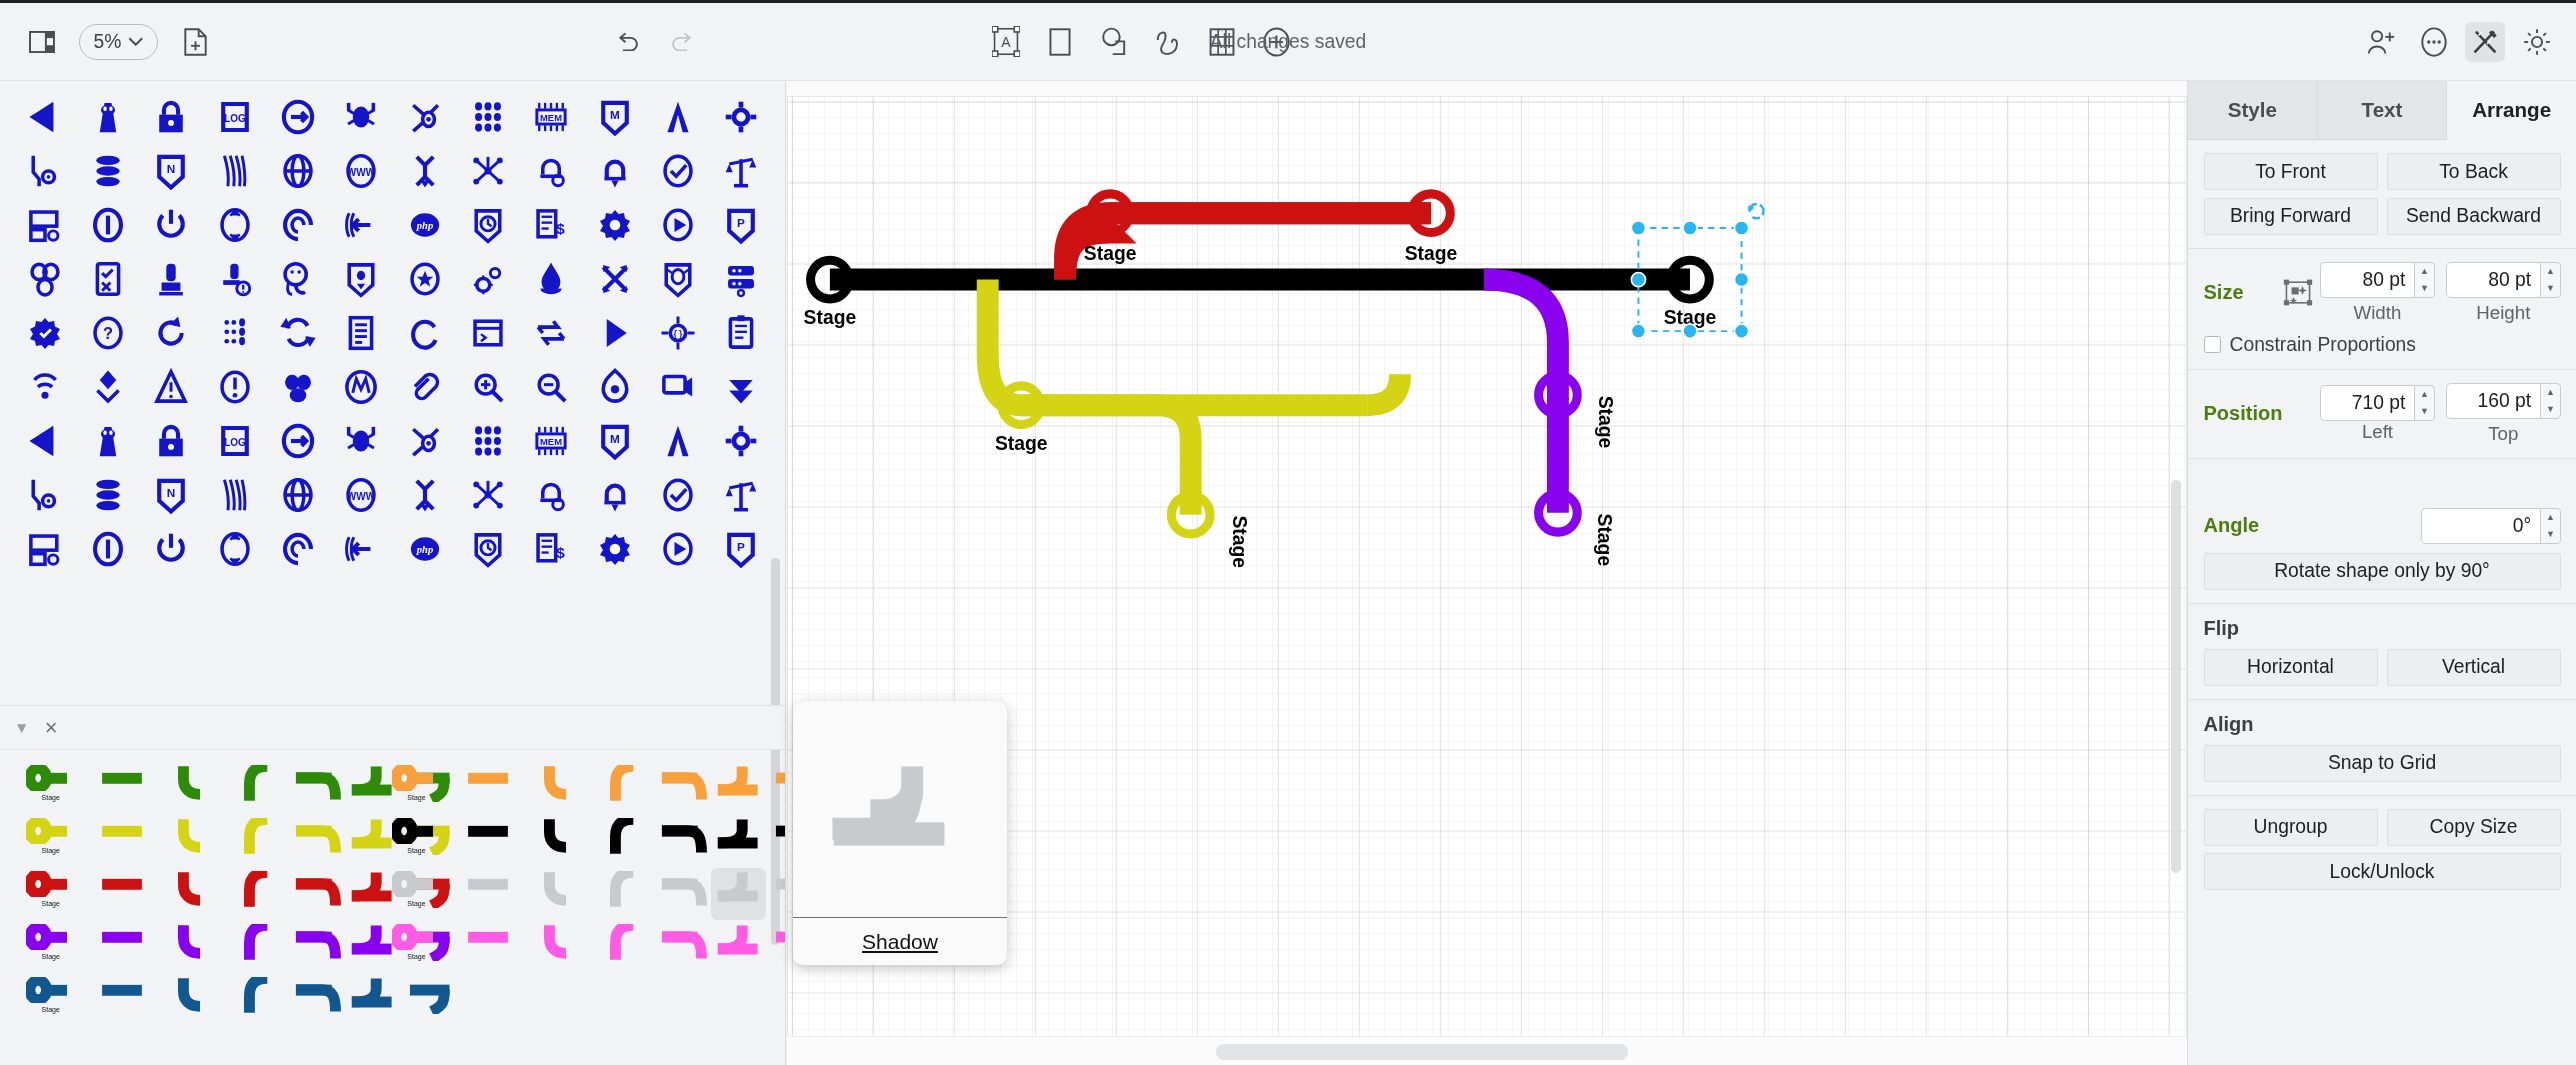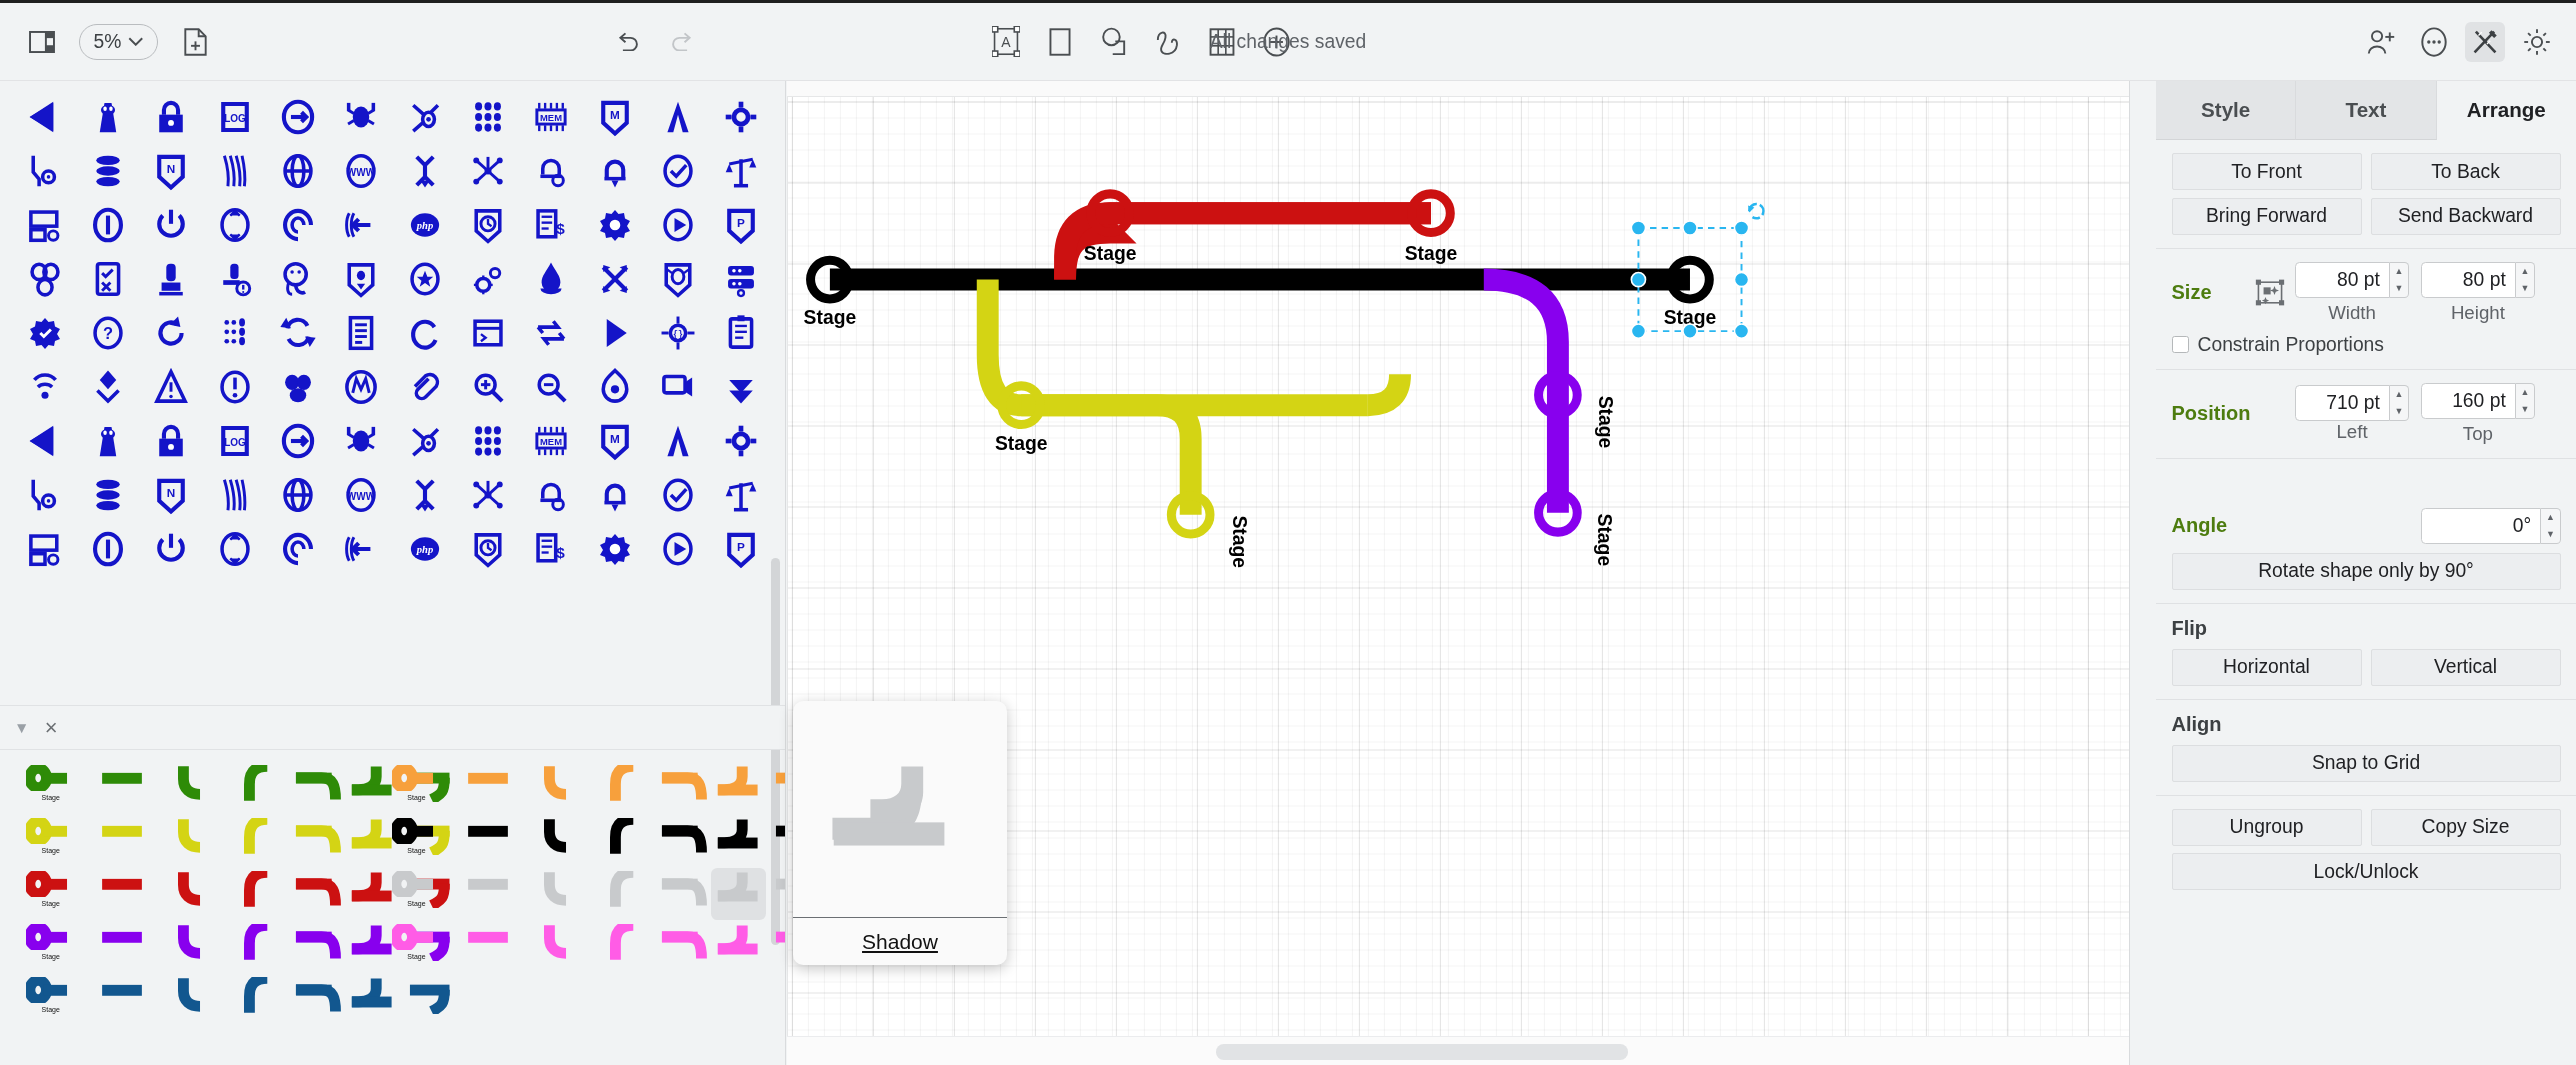--- a/index.html
+++ b/index.html
@@ -125,22 +125,22 @@
   }
   #previewArt { flex: 1; display:flex; align-items:center; justify-content:center; }
   #previewLabel {
     height: 48px; border-top: 0.6px solid #6b6f73;
     display:flex; align-items:center; justify-content:center;
     font-size: 21px; color: #111; text-decoration: underline;
   }
 
   
   #rightpanel {
-    position: absolute; right: 0; top: 81px; width: 447px; height: 985px;
-    background: #f1f3f4; border-left: 0.6px solid #d9dbdd; padding-left: 26px;
+    position: absolute; right: 0; top: 81px; width: 389px; height: 985px;
+    background: #f1f3f4; border-left: 0.6px solid #d9dbdd;
   }
   #fmtTabs { display: flex; height: 59px; }
   .fmt-tab {
     flex: 1; display: flex; align-items: center; justify-content: center;
     font-size: 20.6px; font-weight: bold; color: #4a4e51;
     background: #e3e5e7; border-bottom: 0.6px solid #d3d5d7;
     border-right: 0.6px solid #d9dbdd; cursor: pointer;
   }
   .fmt-tab:last-child { border-right: none; }
   .fmt-tab.sel { background: #f1f3f4; border-bottom: 0.6px solid #f1f3f4; color: #202124; }

